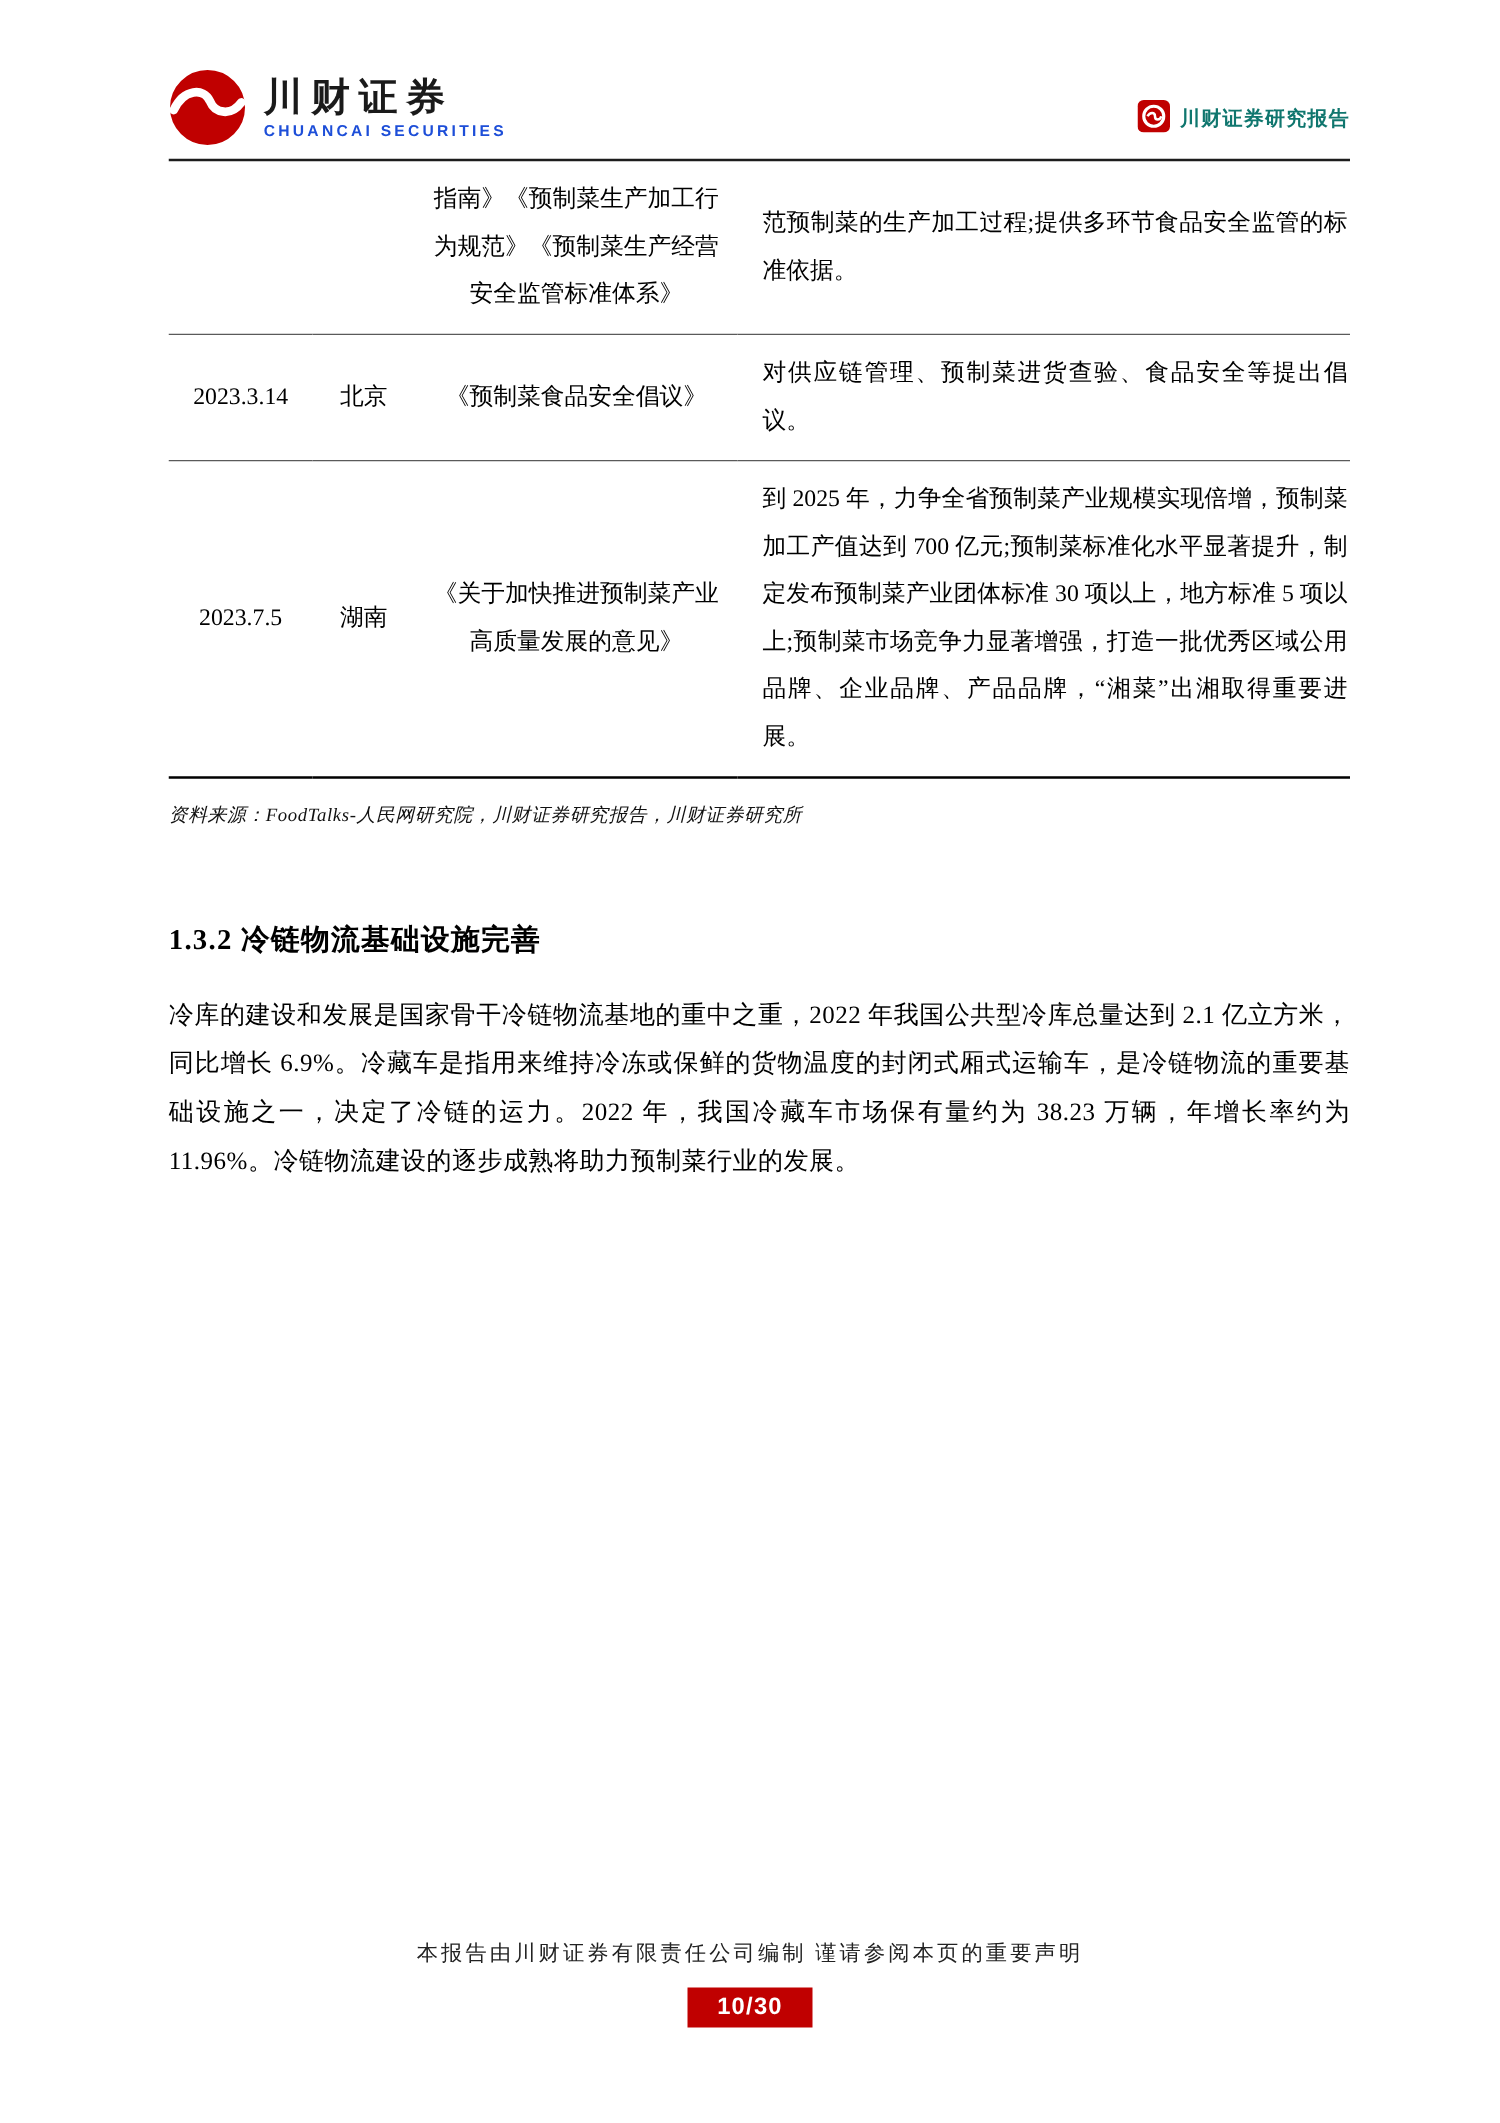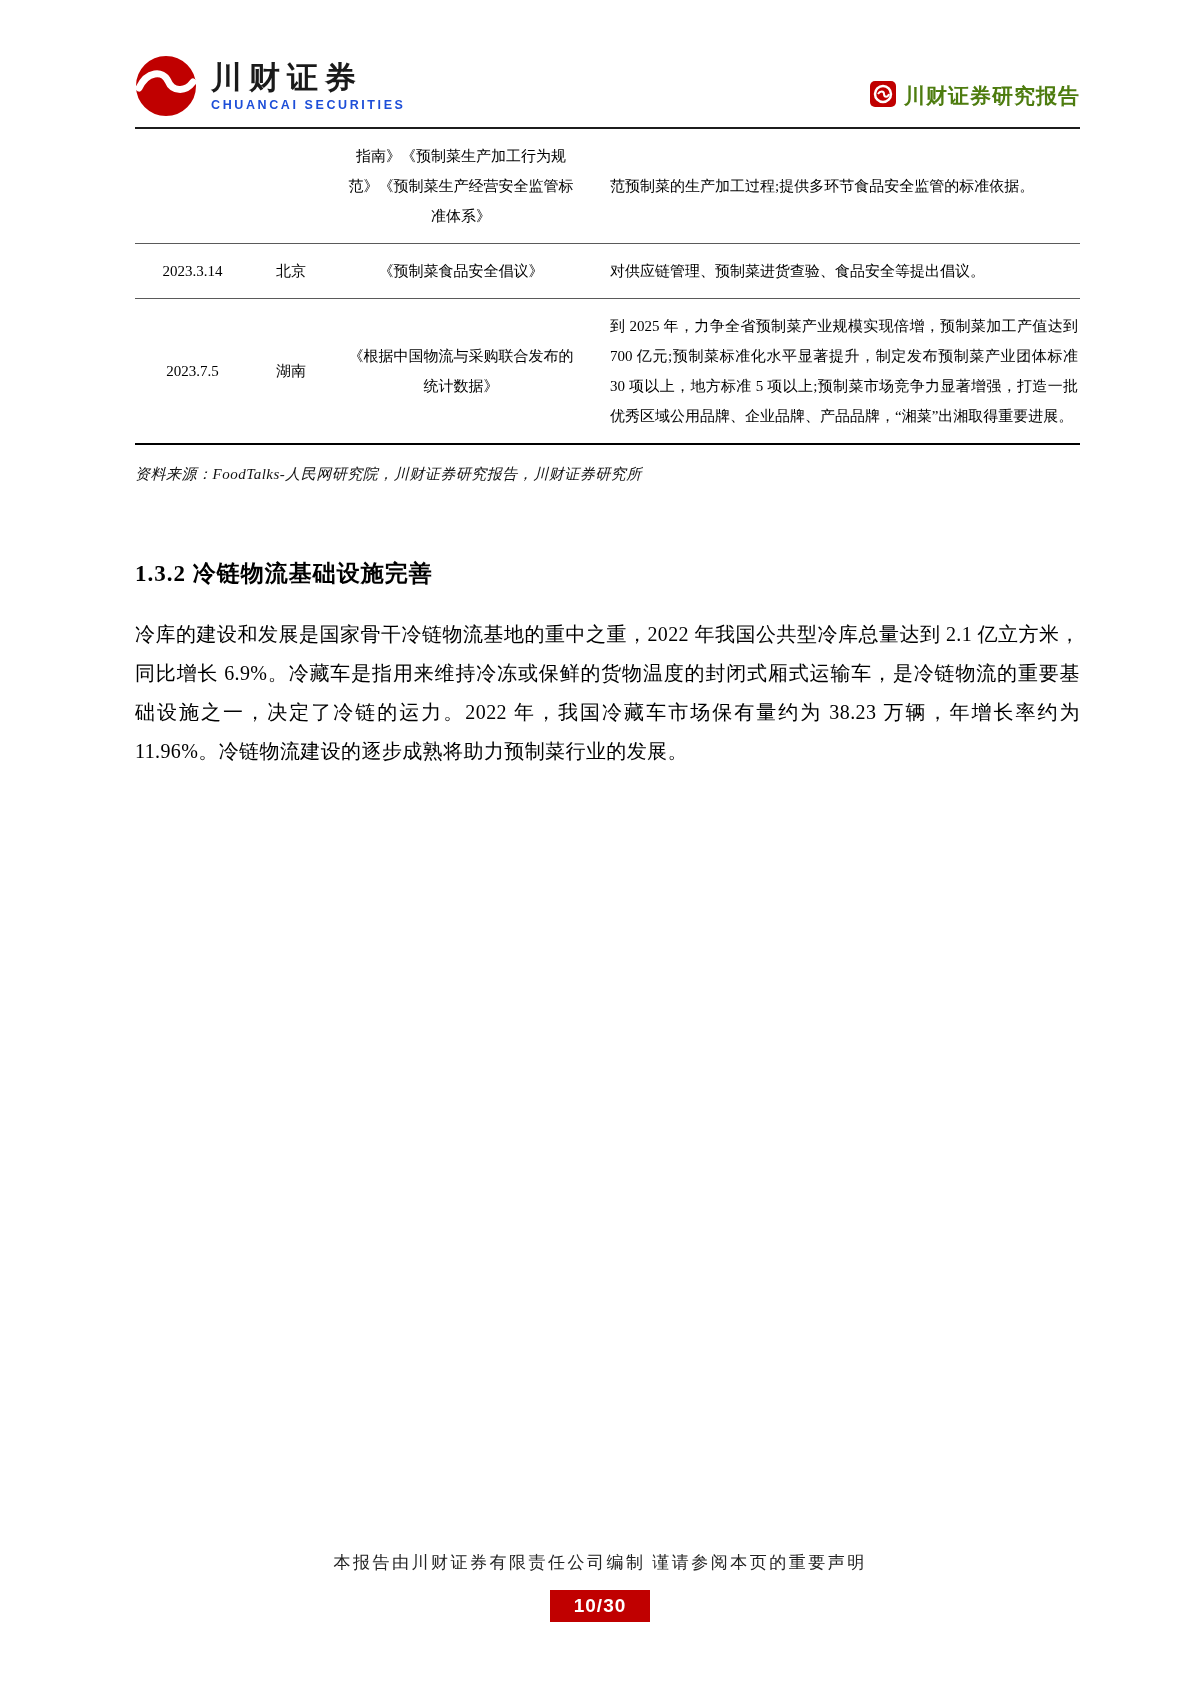--- a/index.html
+++ b/index.html
@@ -25,28 +25,28 @@
   .logo-cn {
     font-size:31px; font-weight:bold; letter-spacing:7px; color:#1a1a1a;
     line-height:1.15; font-family:"Liberation Serif","DejaVu Serif",serif;
   }
   .logo-en {
     font-size:12.5px; letter-spacing:2.6px; color:#1d4ed8; font-weight:bold;
     font-family:"Liberation Sans","DejaVu Sans",sans-serif; margin-top:3px;
   }
   .report-badge { display:flex; align-items:center; gap:8px; margin-bottom:6px; }
   .report-badge-label {
-    color:#4d7c0f; font-weight:bold; font-size:21px; letter-spacing:1px;
+    color:#0f766e; font-weight:bold; font-size:16px; letter-spacing:1px;
   }
   .header-rule { border-bottom:2px solid #1c1c1c; }
 
   
   .policy-table {
     width:100%; border-collapse:collapse;
-    font-size:15px; line-height:2.0;
+    font-size:19px; line-height:2.0;
   }
   .policy-table td {
     vertical-align:middle;
     border-bottom:1px solid #5a5a5a;
     padding:12px 4px;
   }
   .policy-table tr.last-row td { border-bottom:2.5px solid #000; }
   .cell-date  { text-align:center; white-space:nowrap; }
   .cell-region{ text-align:center; white-space:nowrap; }
   .cell-title { text-align:center; padding-left:14px !important; padding-right:14px !important; }
@@ -132,21 +132,21 @@
         </tr>
         <tr>
           <td class="cell-date">2023.3.14</td>
           <td class="cell-region">北京</td>
           <td class="cell-title">《预制菜食品安全倡议》</td>
           <td class="cell-desc">对供应链管理、预制菜进货查验、食品安全等提出倡议。</td>
         </tr>
         <tr class="last-row">
           <td class="cell-date">2023.7.5</td>
           <td class="cell-region">湖南</td>
-          <td class="cell-title">《根据中国物流与采购联合发布的统计数据》</td>
+          <td class="cell-title">《关于加快推进预制菜产业高质量发展的意见》</td>
           <td class="cell-desc">到 2025 年，力争全省预制菜产业规模实现倍增，预制菜加工产值达到 700 亿元;预制菜标准化水平显著提升，制定发布预制菜产业团体标准 30 项以上，地方标准 5 项以上;预制菜市场竞争力显著增强，打造一批优秀区域公用品牌、企业品牌、产品品牌，“湘菜”出湘取得重要进展。</td>
         </tr>
       </tbody>
     </table>
 
     <div class="source-note">资料来源：FoodTalks-人民网研究院，川财证券研究报告，川财证券研究所</div>
 
     <h2 class="section-heading">1.3.2 冷链物流基础设施完善</h2>
 
 

